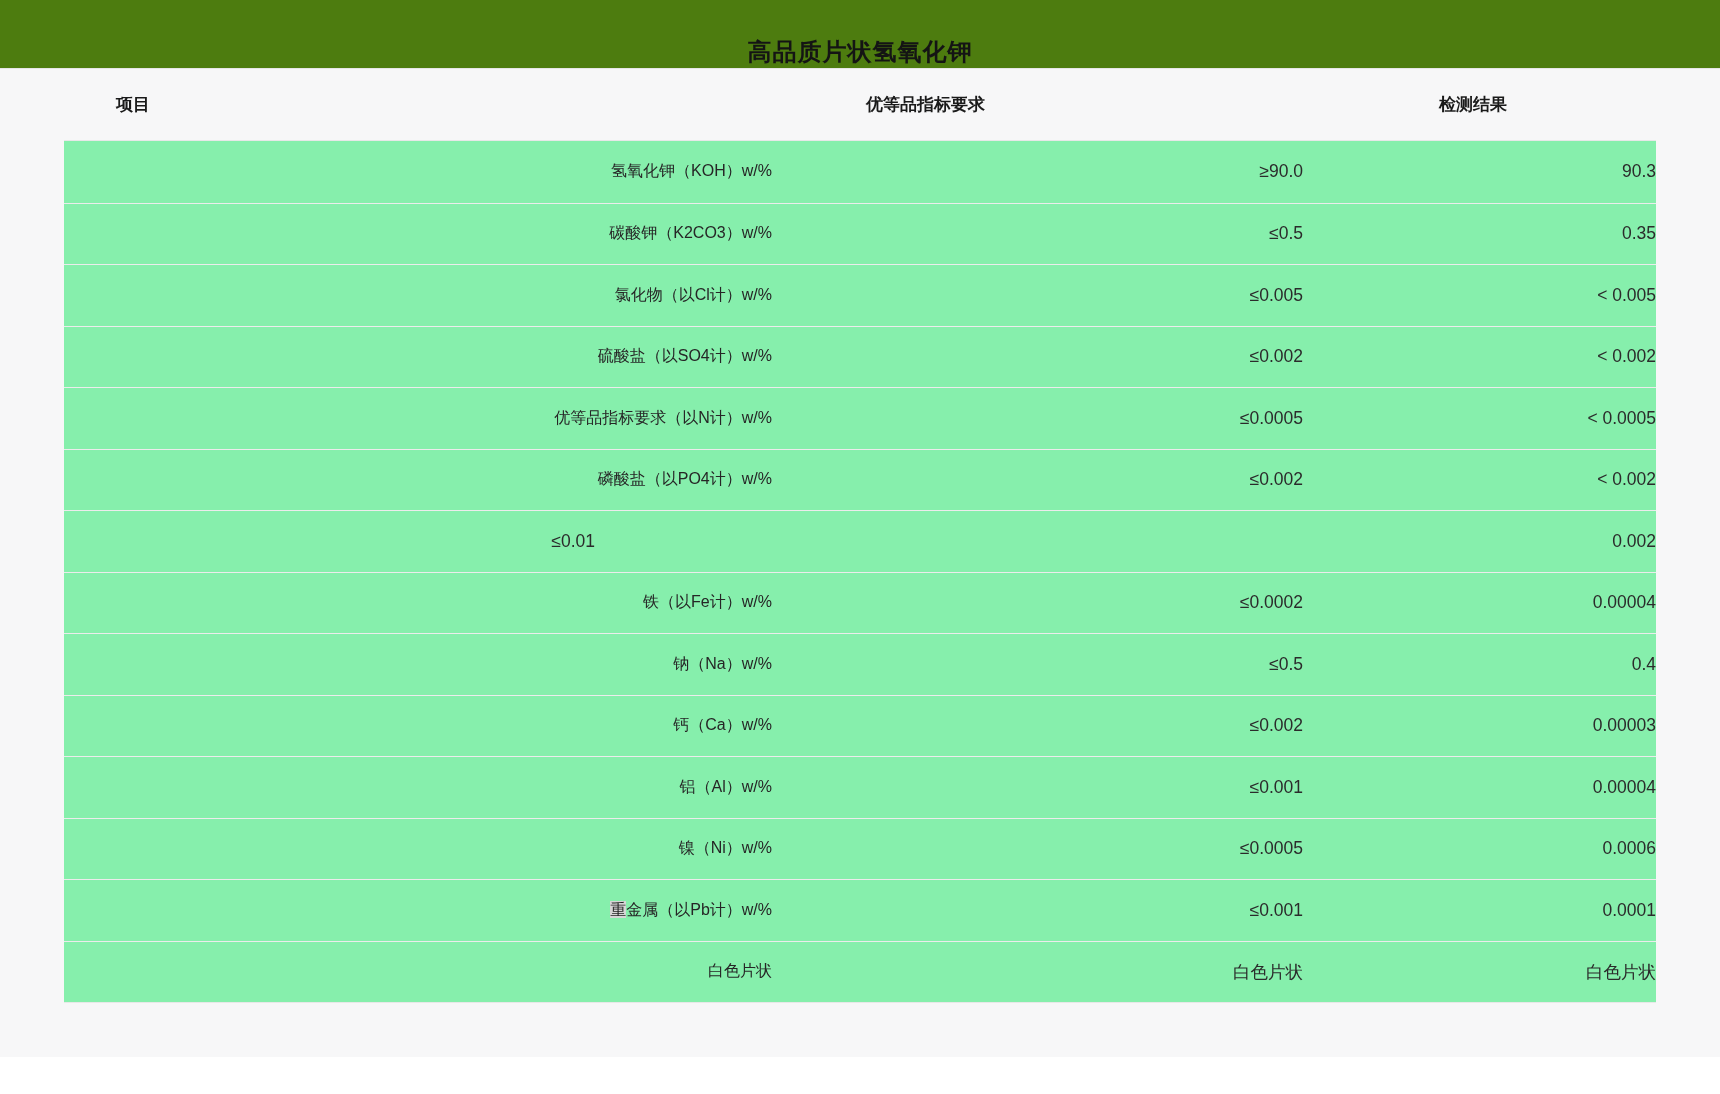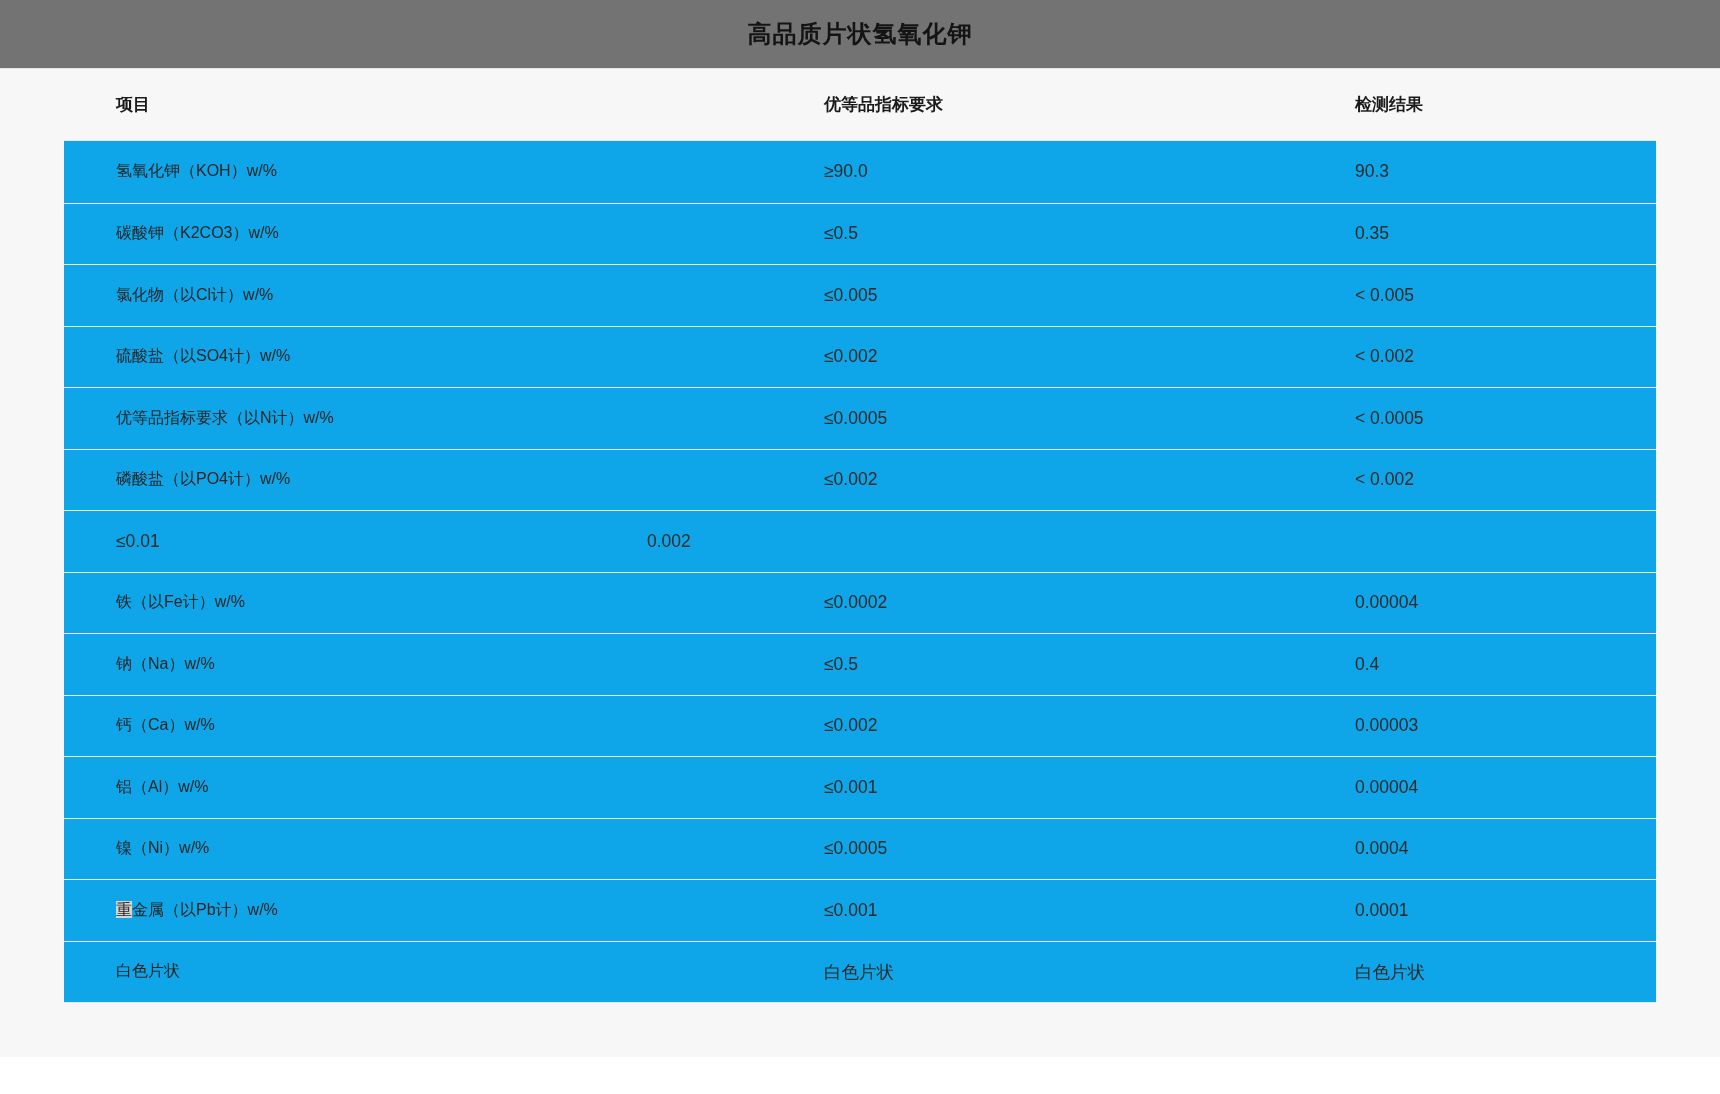--- a/index.html
+++ b/index.html
@@ -11,23 +11,23 @@
   .page {
     width: 1720px;
     height: 1094px;
     background: #ffffff;
     overflow: hidden;
   }
   
   .title-bar {
     height: 68px;
     display: flex;
-    align-items: center;
+    align-items: flex-end;
     justify-content: center;
-    background: #737373;
+    background: #4d7c0f;
     border-bottom: 1px solid #e6e6e6;
   }
   .title-bar h1 {
     margin: 0;
     font-size: 24px;
     font-weight: 700;
     color: #141414;
     letter-spacing: 1px;
   }
   
@@ -36,33 +36,35 @@
     padding-bottom: 54px;
   }
   .thead {
     height: 71px;
     margin: 0 64px;
     display: flex;
     align-items: center;
     font-size: 17px;
     font-weight: 700;
     color: #1a1a1a;
+    gap: 42px;
   }
   .tbody {
     margin: 0 64px;
     background: #ffffff;
     border-top: 1px solid #e8e8e8;
     border-bottom: 1px solid #e8e8e8;
   }
   .trow {
     display: flex;
     align-items: center;
     height: 61.5px;
     box-sizing: border-box;
-    background: #0ea5e9;
+    background: #86efac;
+    text-align: right;
   }
   .trow + .trow {
     border-top: 1px solid #ececec;
   }
   .c1, .c2, .c3 {
     box-sizing: border-box;
     padding-left: 52px;
     white-space: nowrap;
     overflow: hidden;
   }
@@ -156,21 +158,21 @@
 
       <div class="trow">
         <div class="c1">铝（Al）w/%</div>
         <div class="c2">≤0.001</div>
         <div class="c3">0.00004</div>
       </div>
 
       <div class="trow">
         <div class="c1">镍（Ni）w/%</div>
         <div class="c2">≤0.0005</div>
-        <div class="c3">0.0004</div>
+        <div class="c3">0.0006</div>
       </div>
 
       <div class="trow">
         <div class="c1">
           <span class="hl-char">重</span><span>金属（以Pb计）w/%</span>
         </div>
         <div class="c2">≤0.001</div>
         <div class="c3">0.0001</div>
       </div>
 

